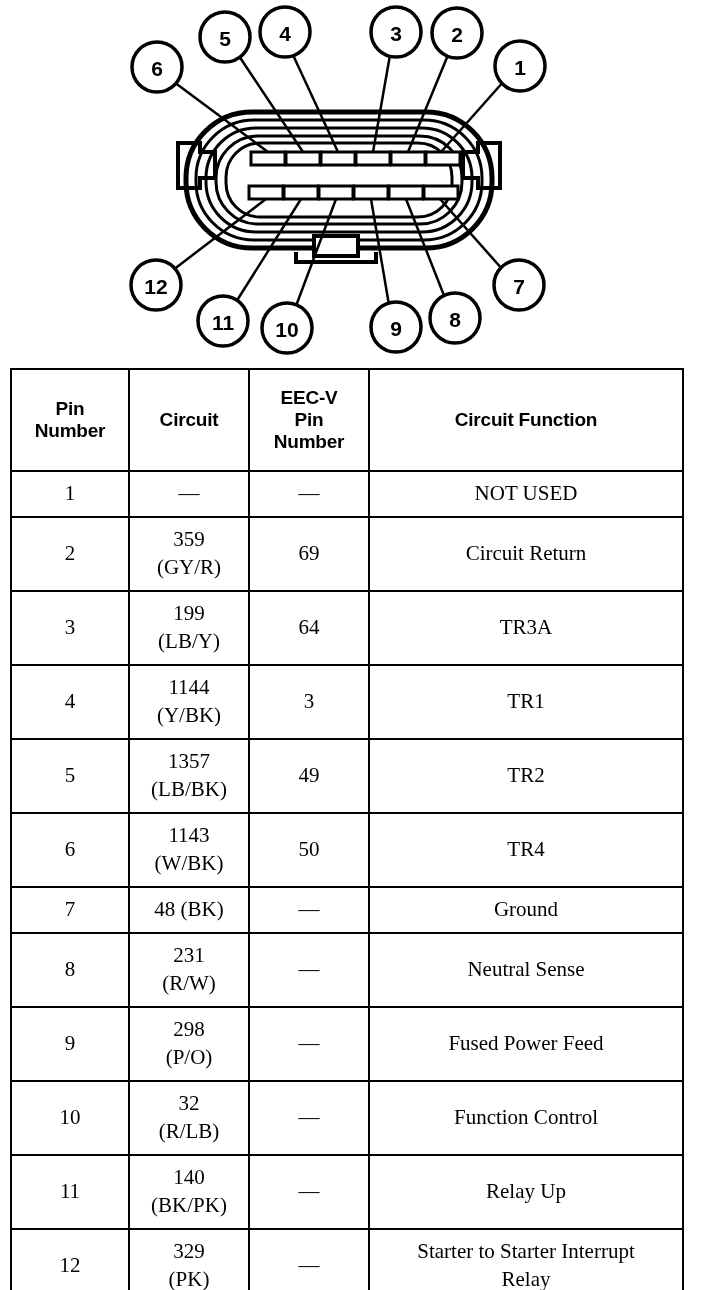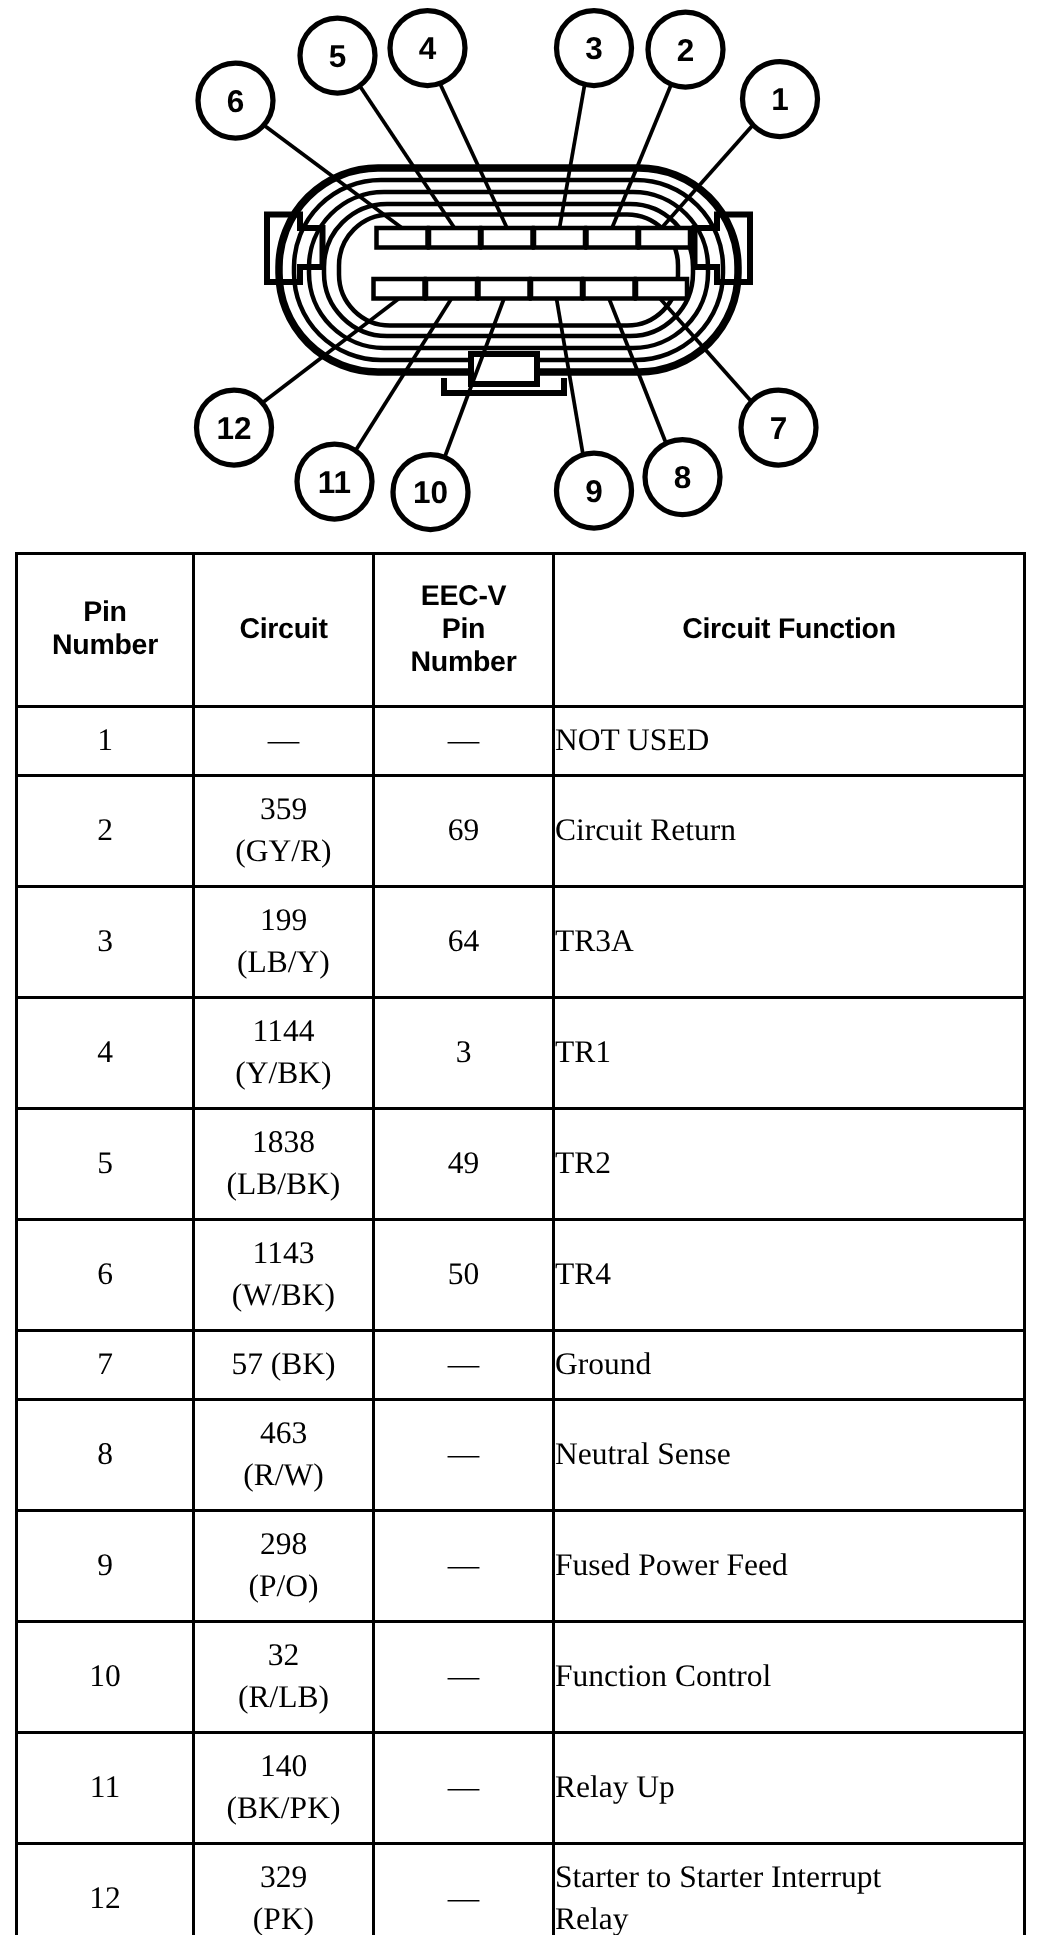--- a/index.html
+++ b/index.html
@@ -73,21 +73,21 @@
 
   tbody td {
     font-family: "Liberation Serif", serif;
     font-size: 21px;
     line-height: 1.32;
   }
   td.c-pin, td.c-circuit, td.c-eec {
     text-align: center;
   }
   td.c-func {
-    text-align: left;
+    text-align: center;
     padding-left: 10px;
   }
   td .cell-line { display: block; }
   tbody tr.row-tall td { height: 72px; }
   tbody tr.row-short td { height: 44px; }
 </style>
 </head>
 <body>
 
 <div id="connector-diagram">
@@ -242,21 +242,21 @@
             <span class="cell-line">(Y/BK)</span>
           </td>
           <td class="c-eec">3</td>
           <td class="c-func">
             <span class="cell-line">TR1</span>
           </td>
         </tr>
         <tr class="row-tall">
           <td class="c-pin">5</td>
           <td class="c-circuit">
-            <span class="cell-line">1838</span>
+            <span class="cell-line">1357</span>
             <span class="cell-line">(LB/BK)</span>
           </td>
           <td class="c-eec">49</td>
           <td class="c-func">
             <span class="cell-line">TR2</span>
           </td>
         </tr>
         <tr class="row-tall">
           <td class="c-pin">6</td>
           <td class="c-circuit">
@@ -264,31 +264,31 @@
             <span class="cell-line">(W/BK)</span>
           </td>
           <td class="c-eec">50</td>
           <td class="c-func">
             <span class="cell-line">TR4</span>
           </td>
         </tr>
         <tr class="row-short">
           <td class="c-pin">7</td>
           <td class="c-circuit">
-            <span class="cell-line">57 (BK)</span>
+            <span class="cell-line">48 (BK)</span>
           </td>
           <td class="c-eec">—</td>
           <td class="c-func">
             <span class="cell-line">Ground</span>
           </td>
         </tr>
         <tr class="row-tall">
           <td class="c-pin">8</td>
           <td class="c-circuit">
-            <span class="cell-line">463</span>
+            <span class="cell-line">231</span>
             <span class="cell-line">(R/W)</span>
           </td>
           <td class="c-eec">—</td>
           <td class="c-func">
             <span class="cell-line">Neutral Sense</span>
           </td>
         </tr>
         <tr class="row-tall">
           <td class="c-pin">9</td>
           <td class="c-circuit">

